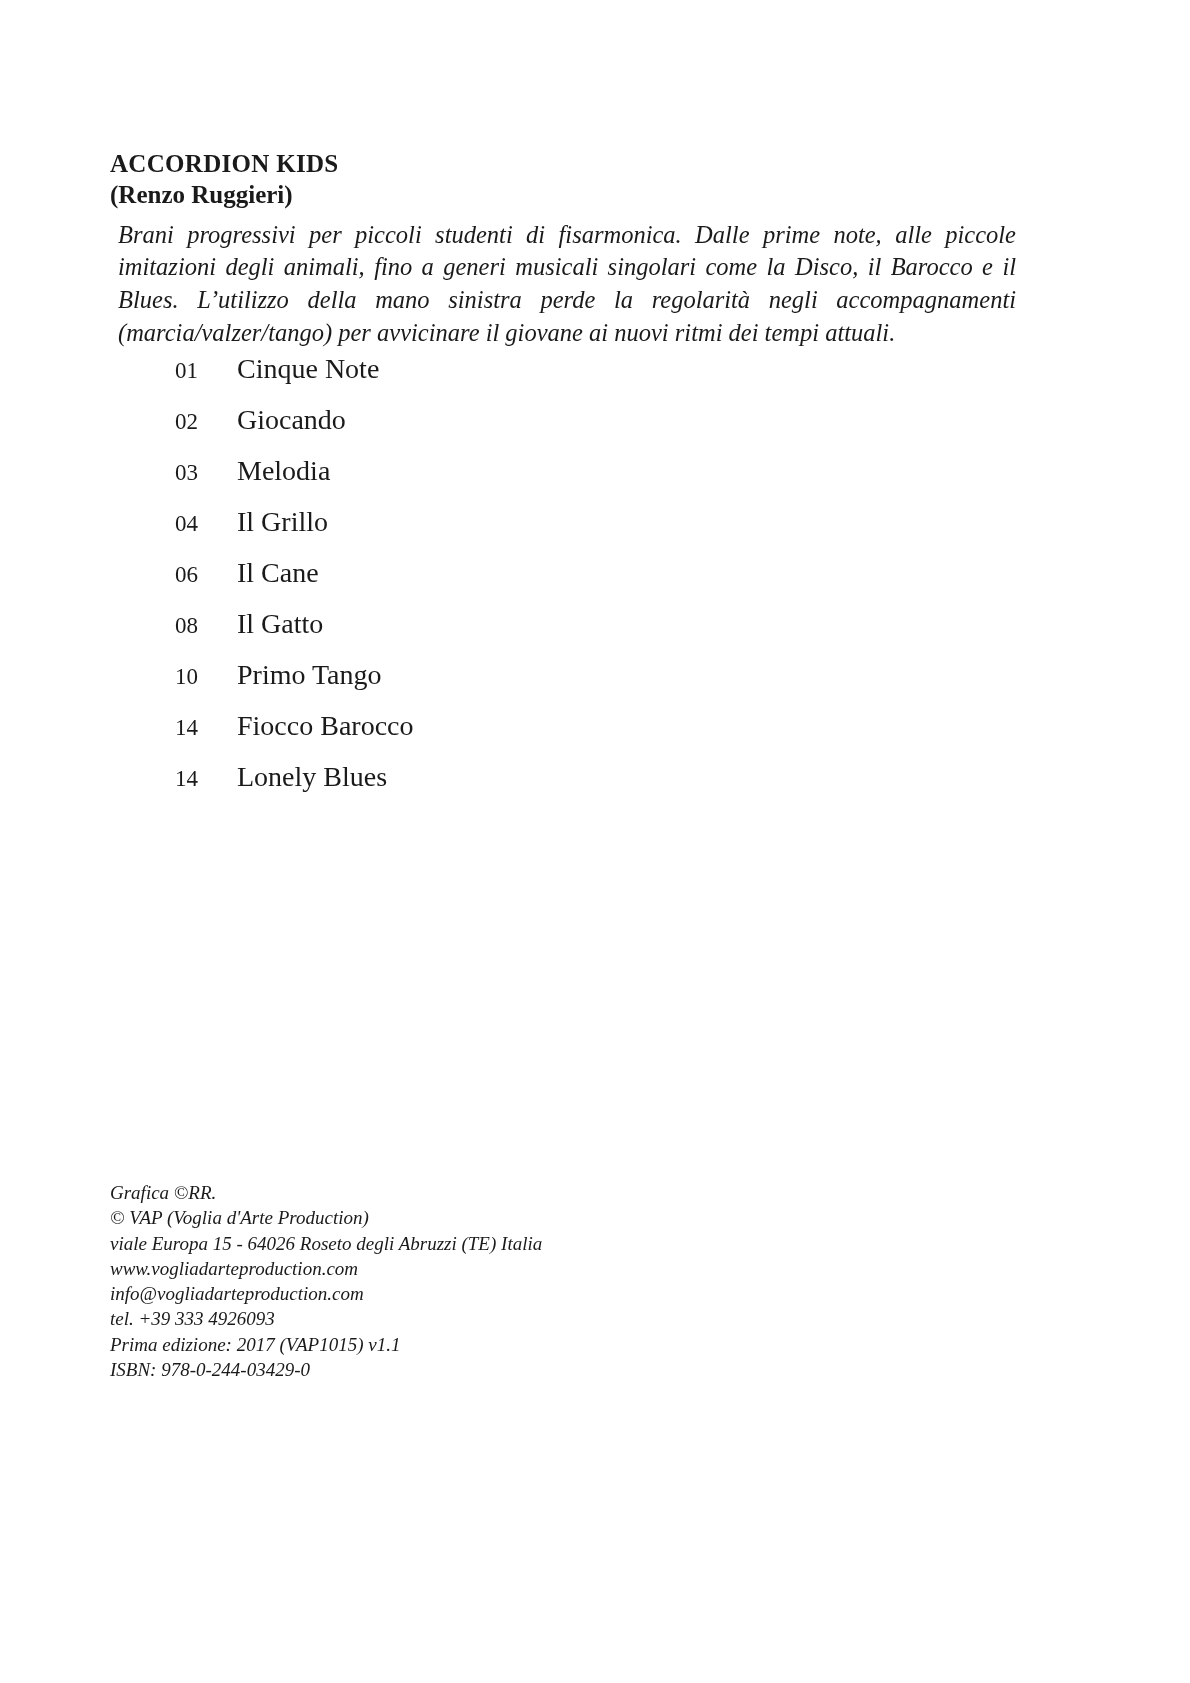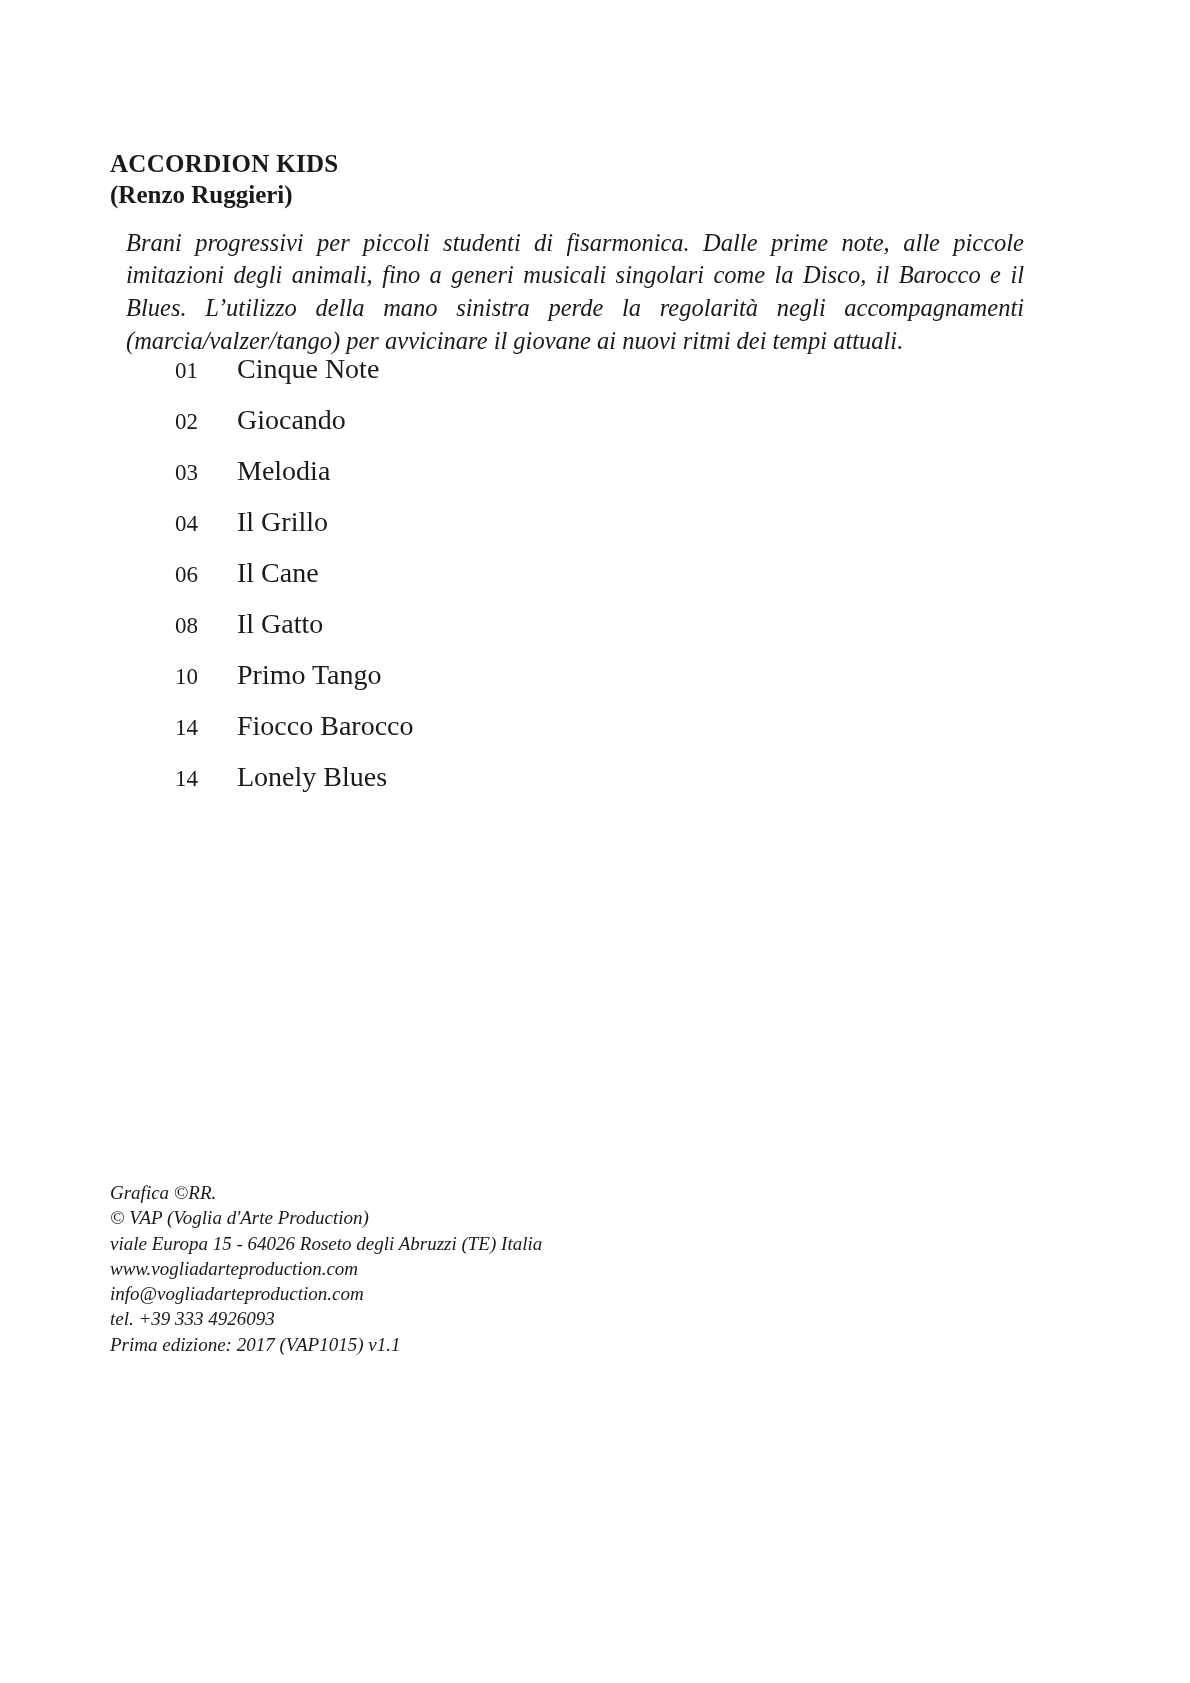--- a/index.html
+++ b/index.html
@@ -43,21 +43,21 @@
     line-height: 1.25;
     margin: 0 0 8px 0;
   }
   .doc-abstract {
     font-family: "Liberation Serif", serif;
     font-style: italic;
     font-size: 24.5px;
     line-height: 1.34;
     text-align: justify;
     text-justify: inter-word;
-    margin: 16px;
+    margin: 8px;
     width: 898px;
   }
 
   .toc {
     position: absolute;
     left: 175px;
     top: 355px;
     width: 700px;
   }
   .toc-row {
@@ -142,15 +142,16 @@
   </div>
 
   <div class="colophon">
     <div>Grafica ©RR.</div>
     <div>© VAP (Voglia d'Arte Production)</div>
     <div>viale Europa 15 - 64026 Roseto degli Abruzzi (TE) Italia</div>
     <div>www.vogliadarteproduction.com</div>
     <div>info@vogliadarteproduction.com</div>
     <div>tel. +39 333 4926093</div>
     <div>Prima edizione: 2017 (VAP1015) v1.1</div>
+    <div>ISBN: 978-0-244-03429-0</div>
   </div>
 
 </div>
 
 </body></html>

